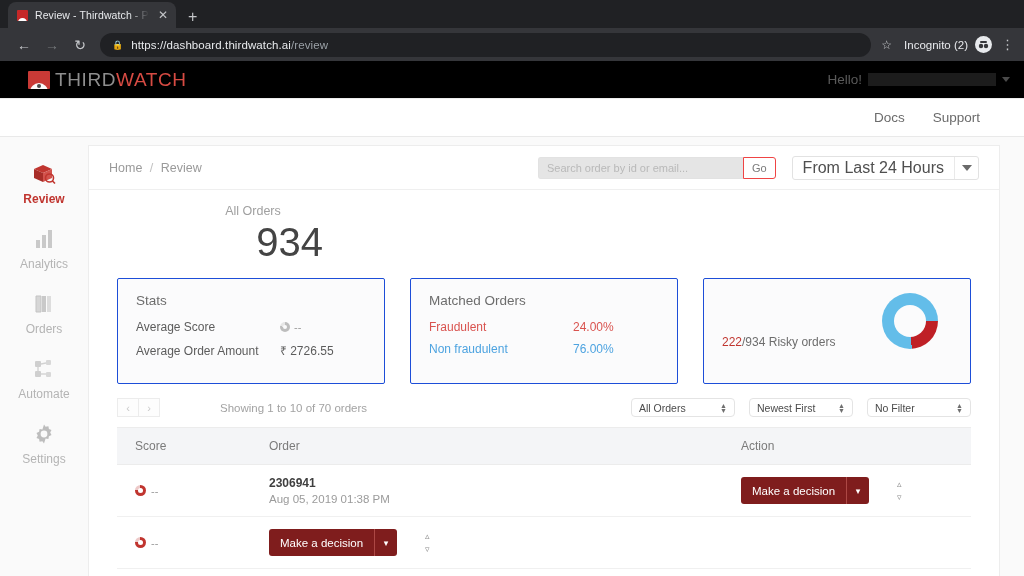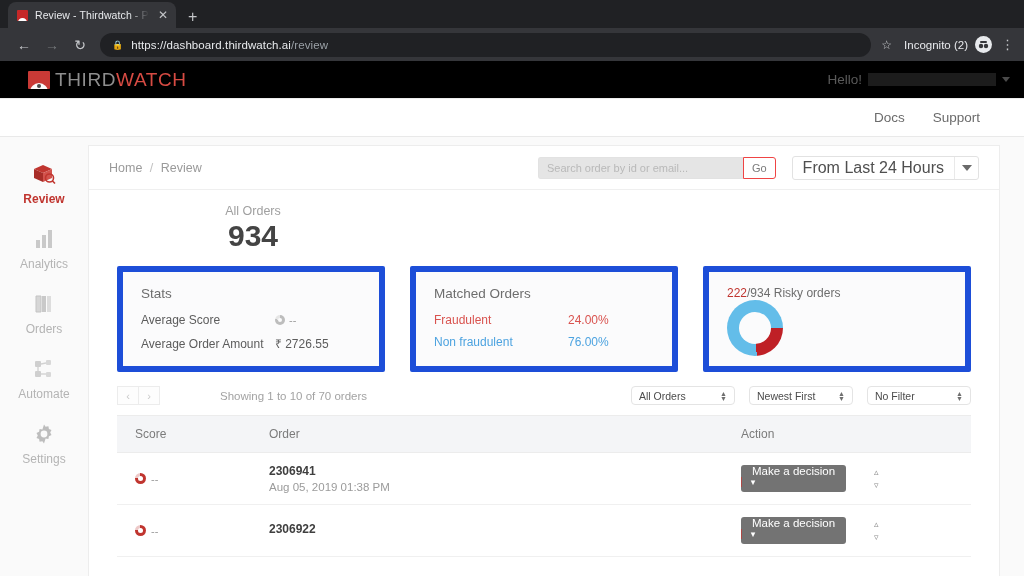--- a/index.html
+++ b/index.html
@@ -143,44 +143,44 @@
   }
   .tri-down { width:0;height:0;border-left:5px solid transparent;border-right:5px solid transparent;border-top:6px solid #6a6a6a;}
 
   
   .counters { display: flex; padding: 14px 0 6px 0; }
   .counter { width: 140px; text-align: center; }
   .counter:nth-child(1){ margin-left: 94px; }
   .counter:nth-child(2){ margin-left: 0px; }
   .c-label { font-size: 12.5px; color: #a0a0a0; }
   .c-label.risky { color: #c0352f; font-weight: 700; }
-  .c-value { font-size: 30px; color: #444; font-weight: 700; line-height: 1.2; }
+  .c-value { font-size: 40px; color: #444; font-weight: 400; line-height: 1.2; text-align: right; }
   .c-value.risky { color: #c0352f; }
 
   
   .cards { display: flex; gap: 25px; padding: 6px 28px 0 28px; }
   .card {
-    flex: 1 1 0; background: #fbfbfc; border: 6px solid #1d4ed8;
+    flex: 1 1 0; background: #fbfbfc; border: 1px solid #1d4ed8;
     border-radius: 2px; padding: 14px 18px 18px 18px; height: 106px;
   }
   .card-title { font-size: 13.5px; color: #6d6d6d; margin-bottom: 12px; }
   .kv { display: flex; justify-content: space-between; align-items: center; margin-bottom: 8px; font-size: 12px; }
   .kv .k { color: #5c5c5c; }
   .kv .v { color: #5c5c5c; }
   .kv.fraud .k, .kv.fraud .v { color: #d9534f; }
   .kv.nonfraud .k, .kv.nonfraud .v { color: #4da3e0; }
   .kv .v-wrap { display: flex; align-items: center; gap: 4px; width: 86px; }
   .mini-donut {
     width: 10px; height: 10px; border-radius: 50%;
     background: conic-gradient(#bdbdbd 0 78%, #e6e6e6 0 100%);
     position: relative;
   }
   .mini-donut::after { content:""; position:absolute; inset:3px; background:#fbfbfc; border-radius:50%; }
   .dash { color: #9b9b9b; font-size: 11px; }
-  .dist-body { display: flex; align-items: flex-start; justify-content: space-between; flex-direction: column; }
+  .dist-body { display: flex; align-items: flex-end; justify-content: space-between; }
   .dist-text { font-size: 12px; color: #6d6d6d; }
   .dist-text .num { color: #c0352f; }
   .donut {
     width: 56px; height: 56px; border-radius: 50%;
     background: conic-gradient(from 90deg, #bf2026 0 24%, #63bde9 0 100%);
     position: relative; margin-right: 14px;
   }
   .donut::after { content:""; position:absolute; inset:12px; background:#fbfbfc; border-radius:50%; }
 
   
@@ -209,22 +209,22 @@
   }
   .col-score { width: 152px; padding-left: 18px; }
   .col-order { flex: 1 1 auto; }
   .col-action { width: 230px; }
   .trow { display: flex; align-items: center; height: 52px; border-bottom: 1px solid #f0f0f0; }
   .score-cell { width: 152px; padding-left: 18px; display: flex; align-items: center; gap: 5px; }
   .order-id { font-size: 12px; color: #3f3f3f; font-weight: 700; }
   .order-date { font-size: 11.5px; color: #9b9b9b; margin-top: 3px; }
   .action-cell { width: 230px; display: flex; align-items: center; gap: 28px; }
   .decide {
-    display: flex; align-items: stretch; height: 27px; background: #737373;
-    border-radius: 3px; overflow: hidden; flex-direction: column;
+    display: flex; align-items: stretch; height: 27px; background: #7f1d1d;
+    border-radius: 3px; overflow: hidden;
   }
   .decide-label { color: #fff; font-size: 11.5px; padding: 0 11px; display: flex; align-items: center; }
   .decide-caret {
     width: 23px; border-left: 1px solid #ad4845; display: flex; align-items: center;
     justify-content: center; color: #fff; font-size: 9px;
   }
   .expander { display: flex; flex-direction: column; gap: 7px; color: #8d8d8d; font-size: 9px; line-height: 6px; }
   .mini-dot-red {
     width: 11px; height: 11px; border-radius: 50%;
     background: conic-gradient(#c0352f 0 78%, #edc9c8 0 100%); position: relative;
@@ -481,24 +481,20 @@
                 <span>▿</span>
               </div>
             </div>
           </div>
 
           <div class="trow">
             <div class="score-cell">
               <span class="mini-dot-red"></span>
               <span class="dash">--</span>
             </div>
-            <div class="col-order">
-              <div class="order-id">2306922</div>
-              <div class="order-date"></div>
-            </div>
             <div class="action-cell">
               <div class="decide">
                 <span class="decide-label">Make a decision</span>
                 <span class="decide-caret">▾</span>
               </div>
               <div class="expander">
                 <span>▵</span>
                 <span>▿</span>
               </div>
             </div>

